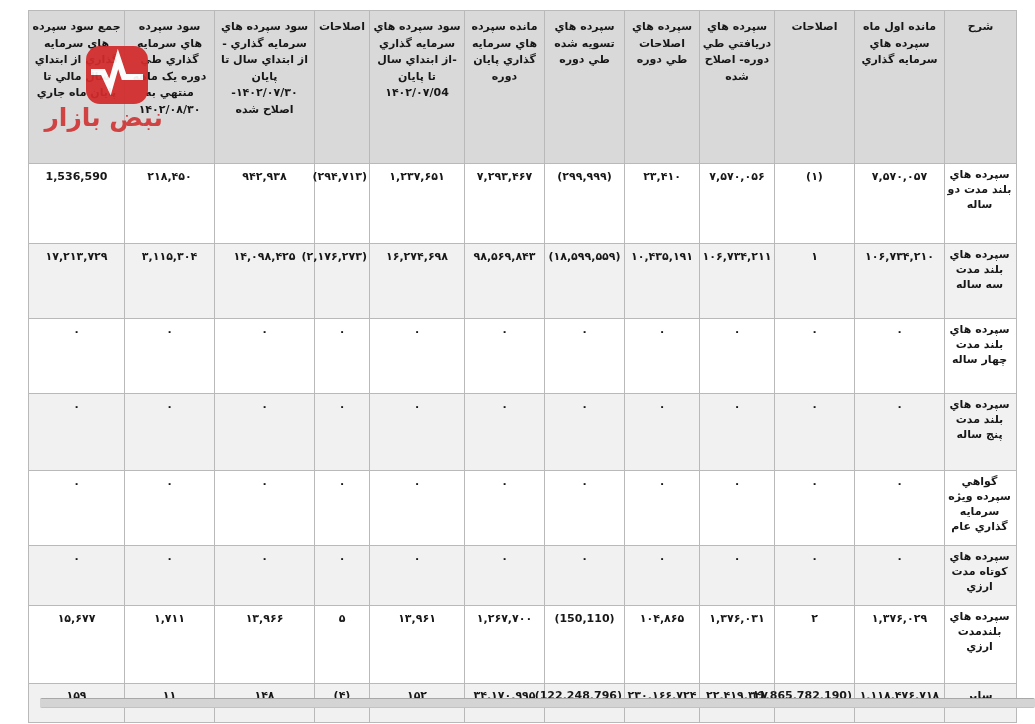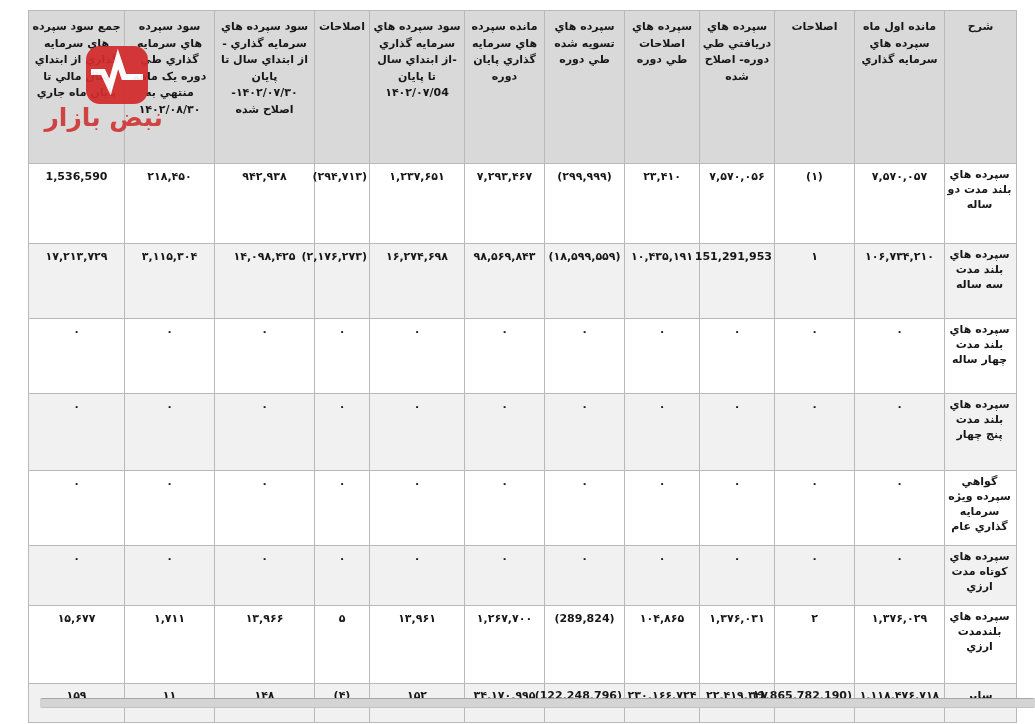--- a/index.html
+++ b/index.html
@@ -107,21 +107,21 @@
           <td>۱,۲۳۷,۶۵۱</td>
           <td>(۲۹۴,۷۱۳)</td>
           <td>۹۴۲,۹۳۸</td>
           <td>۲۱۸,۴۵۰</td>
           <td>1,536,590</td>
         </tr>
         <tr>
           <td class="row-label">سپرده هاي بلند مدت سه ساله</td>
           <td>۱۰۶,۷۳۴,۲۱۰</td>
           <td>۱</td>
-          <td>151,291,953</td>
+          <td>۱۰۶,۷۳۴,۲۱۱</td>
           <td>۱۰,۴۳۵,۱۹۱</td>
           <td>(۱۸,۵۹۹,۵۵۹)</td>
           <td>۹۸,۵۶۹,۸۴۳</td>
           <td>۱۶,۲۷۴,۶۹۸</td>
           <td>(۲,۱۷۶,۲۷۳)</td>
           <td>۱۴,۰۹۸,۴۲۵</td>
           <td>۳,۱۱۵,۳۰۴</td>
           <td>۱۷,۲۱۳,۷۲۹</td>
         </tr>
         <tr>
@@ -132,21 +132,21 @@
           <td>۰</td>
           <td>۰</td>
           <td>۰</td>
           <td>۰</td>
           <td>۰</td>
           <td>۰</td>
           <td>۰</td>
           <td>۰</td>
         </tr>
         <tr>
-          <td class="row-label">سپرده هاي بلند مدت پنج چهار</td>
+          <td class="row-label">سپرده هاي بلند مدت پنج ساله</td>
           <td>۰</td>
           <td>۰</td>
           <td>۰</td>
           <td>۰</td>
           <td>۰</td>
           <td>۰</td>
           <td>۰</td>
           <td>۰</td>
           <td>۰</td>
           <td>۰</td>
@@ -179,21 +179,21 @@
           <td>۰</td>
           <td>۰</td>
           <td>۰</td>
         </tr>
         <tr>
           <td class="row-label">سپرده هاي بلندمدت ارزي</td>
           <td>۱,۳۷۶,۰۲۹</td>
           <td>۲</td>
           <td>۱,۳۷۶,۰۳۱</td>
           <td>۱۰۴,۸۶۵</td>
-          <td>(289,824)</td>
+          <td>(150,110)</td>
           <td>۱,۲۶۷,۷۰۰</td>
           <td>۱۳,۹۶۱</td>
           <td>۵</td>
           <td>۱۳,۹۶۶</td>
           <td>۱,۷۱۱</td>
           <td>۱۵,۶۷۷</td>
         </tr>
         <tr>
           <td class="row-label">ساير</td>
           <td>۱,۱۱۸,۴۷۶,۷۱۸</td>

